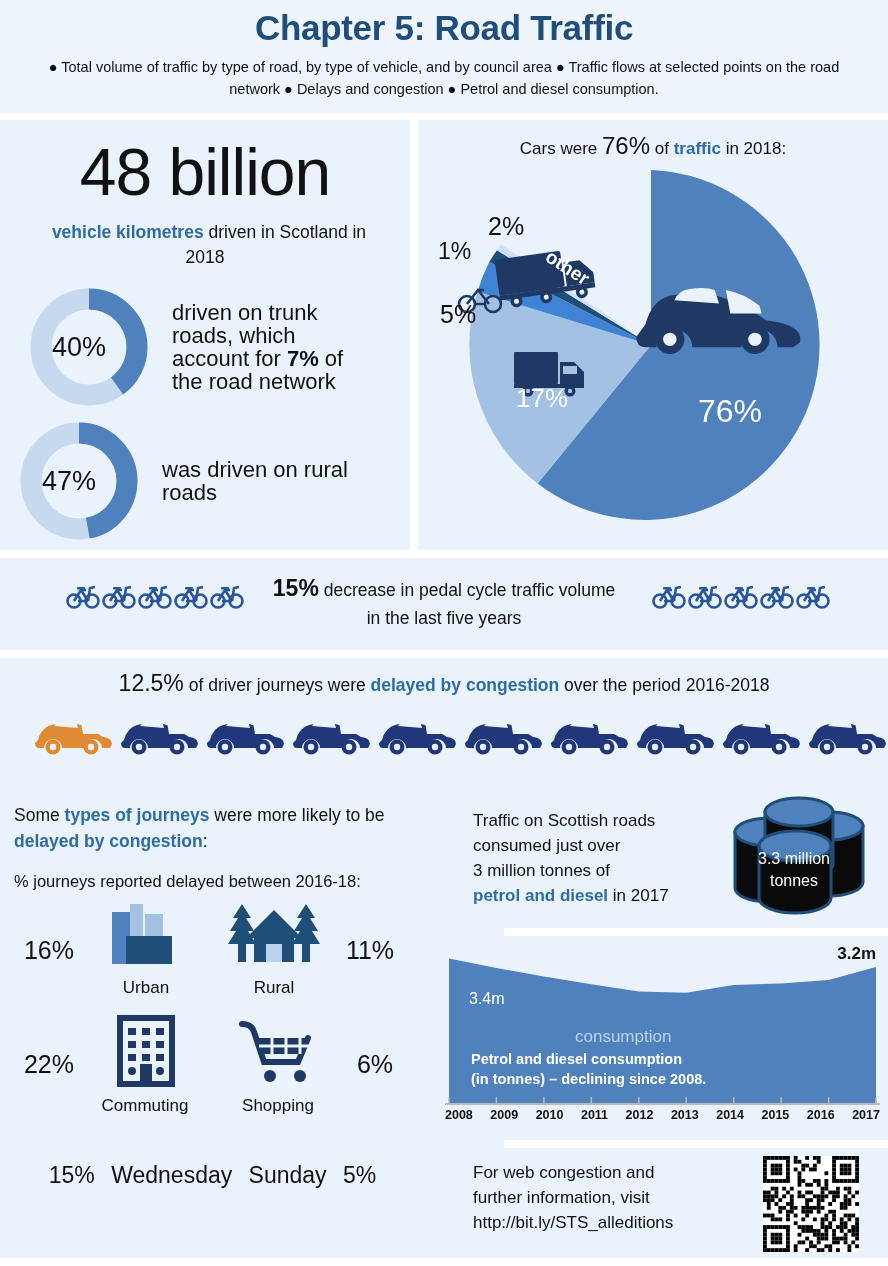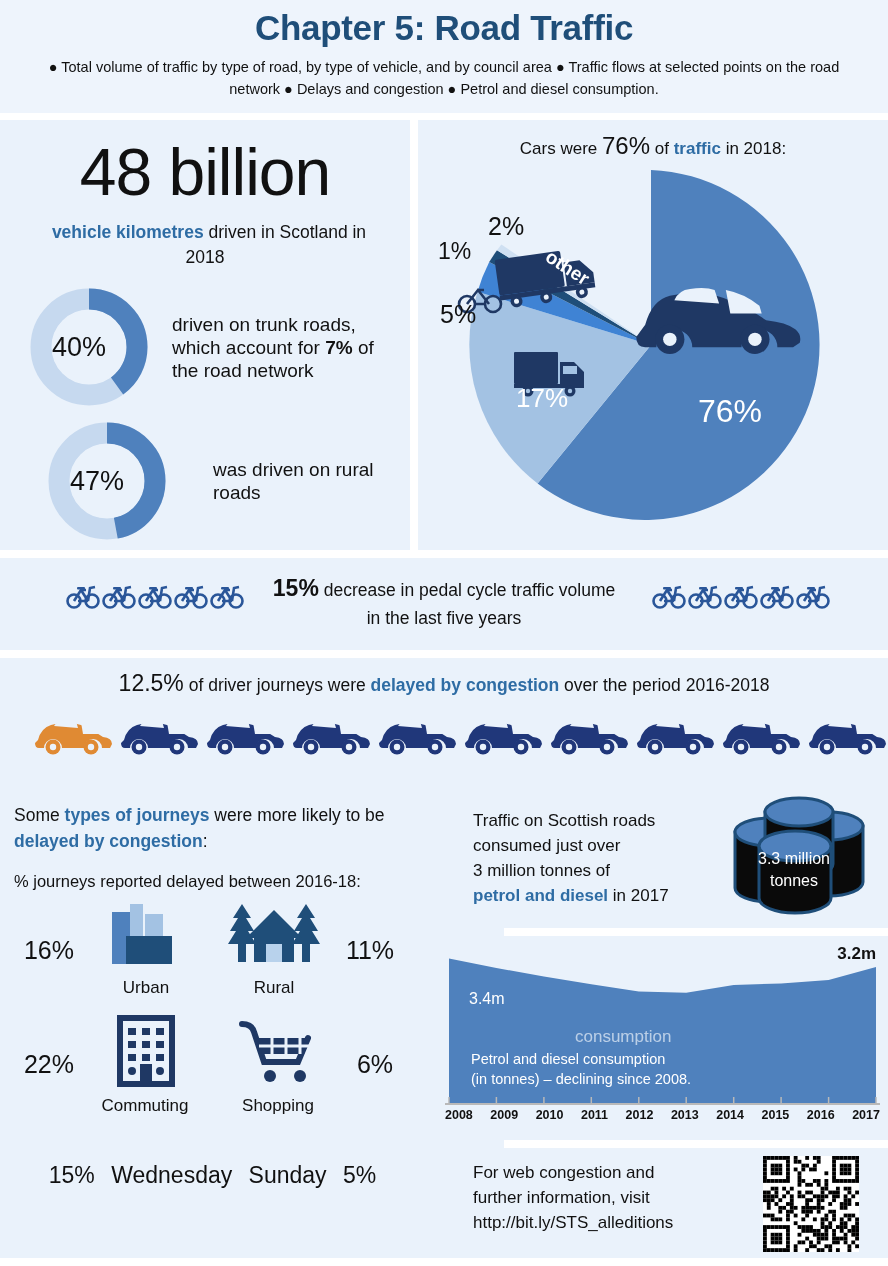--- a/index.html
+++ b/index.html
@@ -21,24 +21,24 @@
           font-size:66px;font-weight:400;color:#111;letter-spacing:-1px;}
   #vkm-sub{position:absolute;left:28px;top:100px;width:354px;text-align:center;
            font-size:17.5px;line-height:25px;color:#111;}
   #vkm-sub b{color:#2e6ca4;margin-left:8px;}
 
   .donut-row{position:absolute;display:flex;align-items:center;}
   .donut{position:relative;width:118px;height:118px;border-radius:50%;flex:0 0 auto;}
   .donut .hole{position:absolute;left:22px;top:22px;width:74px;height:74px;border-radius:50%;
                background:#eaf2fb;display:flex;align-items:center;justify-content:flex-start;}
   .donut .hole span{font-size:27px;color:#111;}
-  .donut-text{font-size:19px;line-height:23px;color:#111;margin-left:24px;width:205px;}
+  .donut-text{font-size:22px;line-height:23px;color:#111;margin-left:24px;width:205px;}
   .donut-text b{font-weight:bold;}
   #donut-trunk-row{left:30px;top:168px;}
-  #donut-rural-row{left:48px;top:302px;gap:23px;}
+  #donut-rural-row{left:20px;top:302px;}
 
   
   #panel-pie{left:418px;top:120px;width:470px;height:430px;}
   #pie-caption{position:absolute;left:0;top:12px;width:470px;text-align:center;
                font-size:17px;color:#111;}
   #pie-caption .big{font-size:24px;}
   #pie-caption b{color:#2e6ca4;}
   #pie-wrap{position:absolute;left:18px;top:40px;width:440px;height:380px;}
   .pie-lab{position:absolute;font-size:17px;color:#111;}
 
@@ -76,21 +76,21 @@
   #fuel-text b{color:#2e6ca4;}
   #barrel-wrap{position:absolute;left:292px;top:8px;width:140px;height:124px;}
   #barrel-label{position:absolute;left:292px;top:60px;width:130px;text-align:center;
                 font-size:16px;line-height:22px;color:#fff;z-index:5;}
 
   
   #panel-area{left:437px;top:936px;width:451px;height:204px;}
   #area-wrap{position:absolute;left:8px;top:8px;width:435px;height:196px;}
   #area-start{position:absolute;left:24px;top:46px;font-size:16px;color:#fff;}
   #area-end{position:absolute;right:12px;top:8px;font-size:17px;color:#111;font-weight:bold;}
-  #area-cap{position:absolute;left:26px;top:105px;width:290px;font-size:14.5px;line-height:20px;color:#fff;}
+  #area-cap{position:absolute;left:26px;top:105px;width:290px;font-size:14.5px;line-height:20px;color:#fff;font-weight:bold;}
   #area-wm{position:absolute;left:130px;top:83px;font-size:17px;color:#dfe9f5;opacity:.75;}
   #area-years{position:absolute;left:8px;top:172px;width:435px;display:flex;
               justify-content:space-between;font-size:12.5px;font-weight:bold;color:#111;}
 
   
   #panel-foot{left:437px;top:1148px;width:451px;height:110px;}
   #foot-text{position:absolute;left:36px;top:12px;width:280px;font-size:17px;line-height:25px;color:#111;}
   #qr{position:absolute;left:326px;top:8px;width:96px;height:96px;}
 </style>
 </head>

